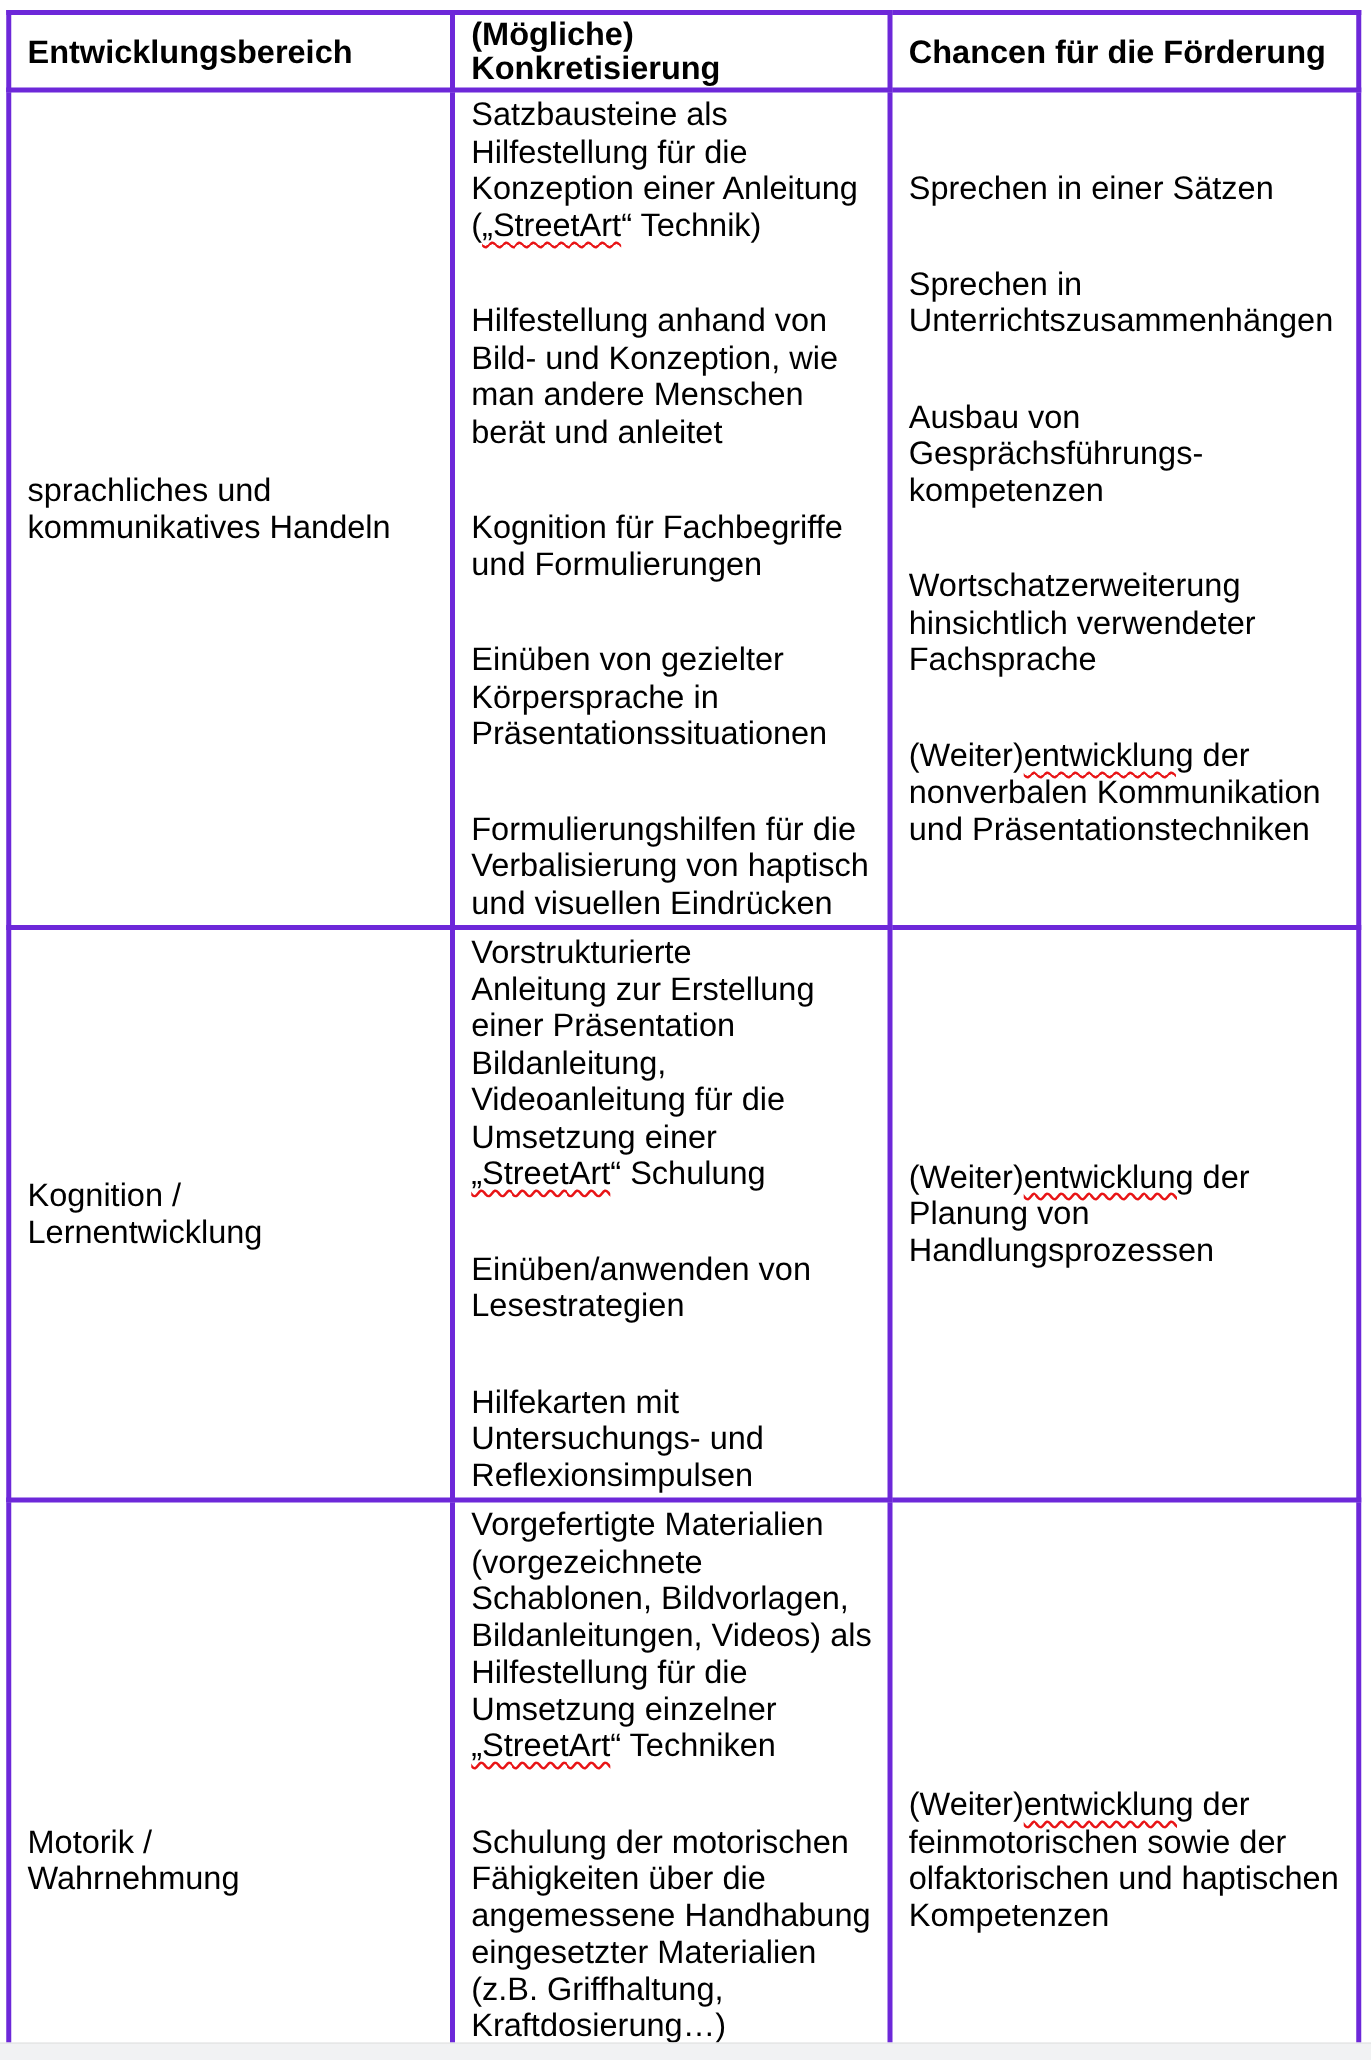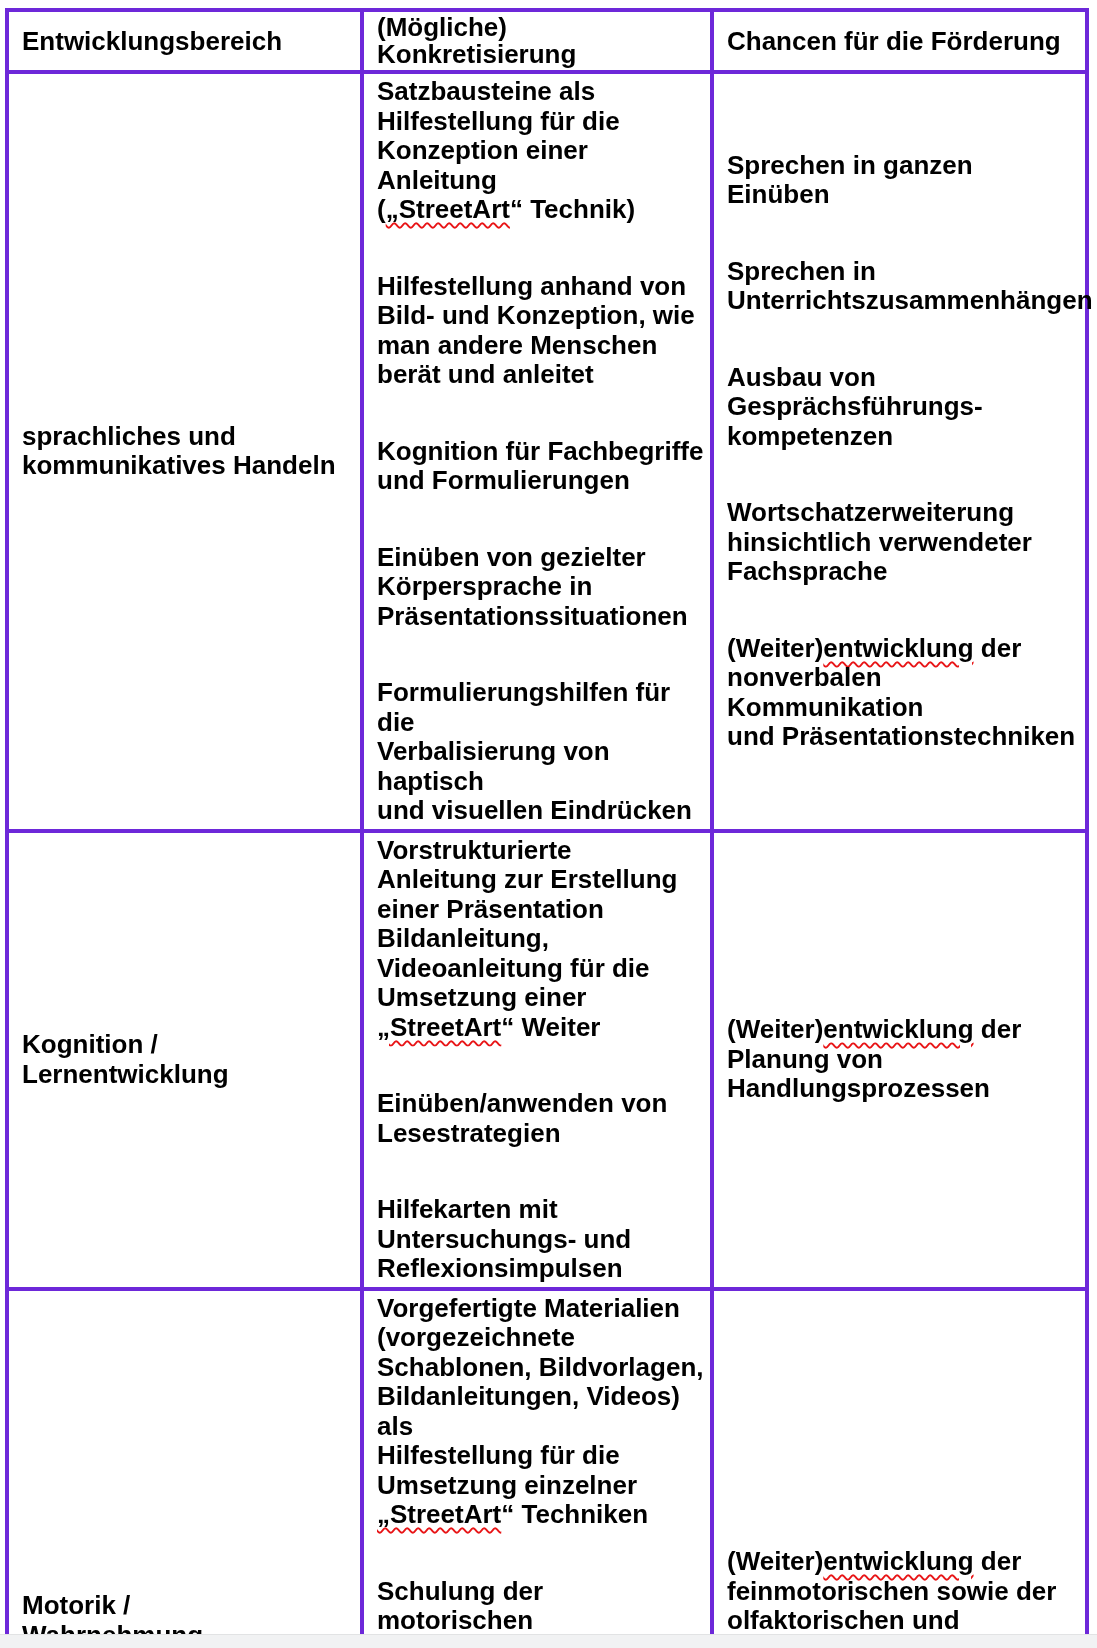--- a/index.html
+++ b/index.html
@@ -33,21 +33,21 @@
   th.col-konkretisierung { vertical-align: top; margin-top: 12px; }
   .doc-table td {
     line-height: 29.5px;
     padding: 3px 6px 3px 13px;
   }
   td.col-konkretisierung { vertical-align: top; }
   td.col-bereich, td.col-chancen { vertical-align: middle; }
   tbody tr:nth-child(1) { height: 588px; }
   tbody tr:nth-child(2) { height: 443px; }
   tbody tr:nth-child(3) { height: 529px; }
-  .para { white-space: pre-wrap; font-weight: bold; }
+  .para { white-space: pre-wrap; }
   .para + .para { margin-top: 47px; }
   .misspelled {
     text-decoration: underline;
     text-decoration-style: wavy;
     text-decoration-color: #e81416;
     text-decoration-thickness: 2px;
     text-underline-offset: 4px;
   }
   .footer-strip {
     position: absolute;
@@ -93,21 +93,21 @@
           <div class="para"><span>Kognition für Fachbegriffe
 und Formulierungen</span></div>
           <div class="para"><span>Einüben von gezielter
 Körpersprache in
 Präsentationssituationen</span></div>
           <div class="para"><span>Formulierungshilfen für die
 Verbalisierung von haptisch
 und visuellen Eindrücken</span></div>
         </td>
         <td class="col-chancen">
-          <div class="para"><span>Sprechen in ganzen Einüben</span></div>
+          <div class="para"><span>Sprechen in einer Sätzen</span></div>
           <div class="para"><span>Sprechen in
 Unterrichtszusammenhängen</span></div>
           <div class="para"><span>Ausbau von
 Gesprächsführungs-
 kompetenzen</span></div>
           <div class="para"><span>Wortschatzerweiterung
 hinsichtlich verwendeter
 Fachsprache</span></div>
           <div class="para"><span>(Weiter)</span><span class="misspelled">entwicklung</span><span> der
 nonverbalen Kommunikation
@@ -119,21 +119,21 @@
           <div class="para"><span>Kognition /
 Lernentwicklung</span></div>
         </td>
         <td class="col-konkretisierung">
           <div class="para"><span>Vorstrukturierte
 Anleitung zur Erstellung
 einer Präsentation
 Bildanleitung,
 Videoanleitung für die
 Umsetzung einer
-</span><span class="misspelled">„StreetArt</span><span>“ Weiter</span></div>
+</span><span class="misspelled">„StreetArt</span><span>“ Schulung</span></div>
           <div class="para"><span>Einüben/anwenden von
 Lesestrategien</span></div>
           <div class="para"><span>Hilfekarten mit
 Untersuchungs- und
 Reflexionsimpulsen</span></div>
         </td>
         <td class="col-chancen">
           <div class="para"><span>(Weiter)</span><span class="misspelled">entwicklung</span><span> der
 Planung von
 Handlungsprozessen</span></div>

